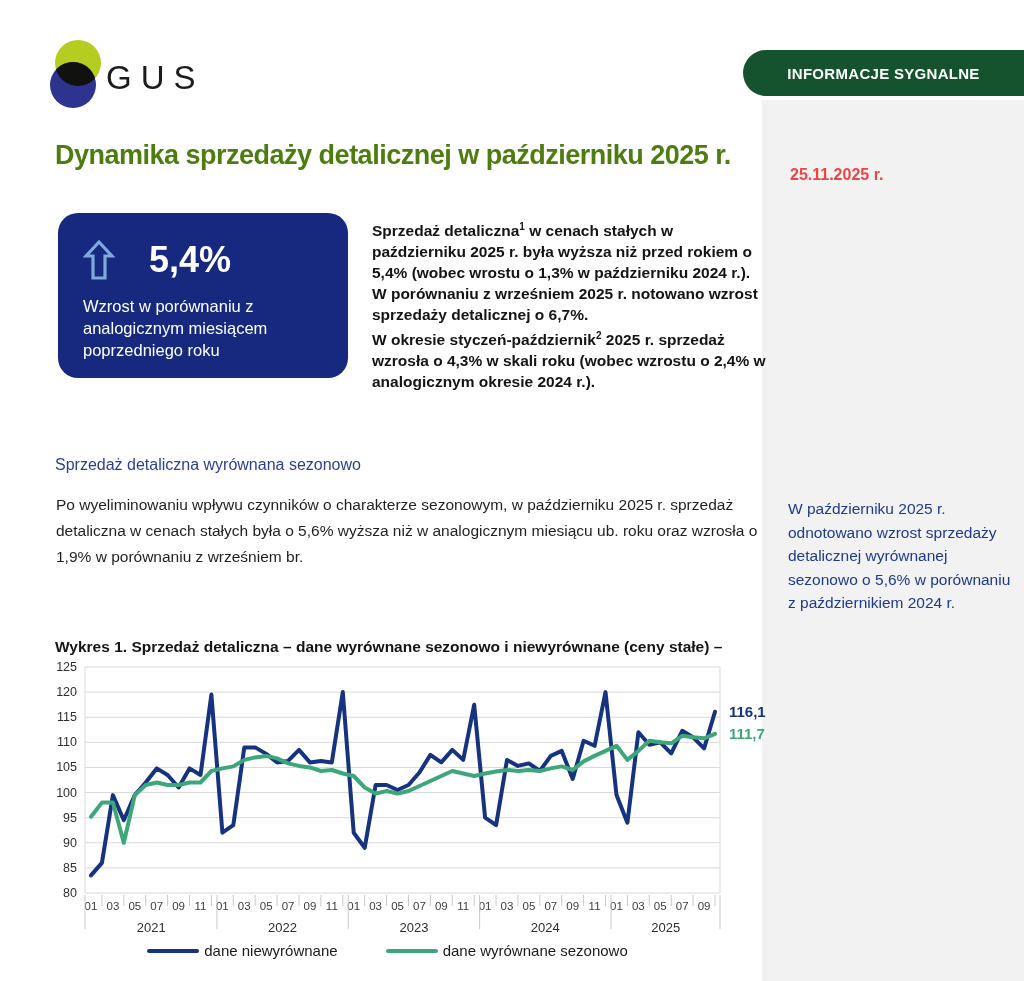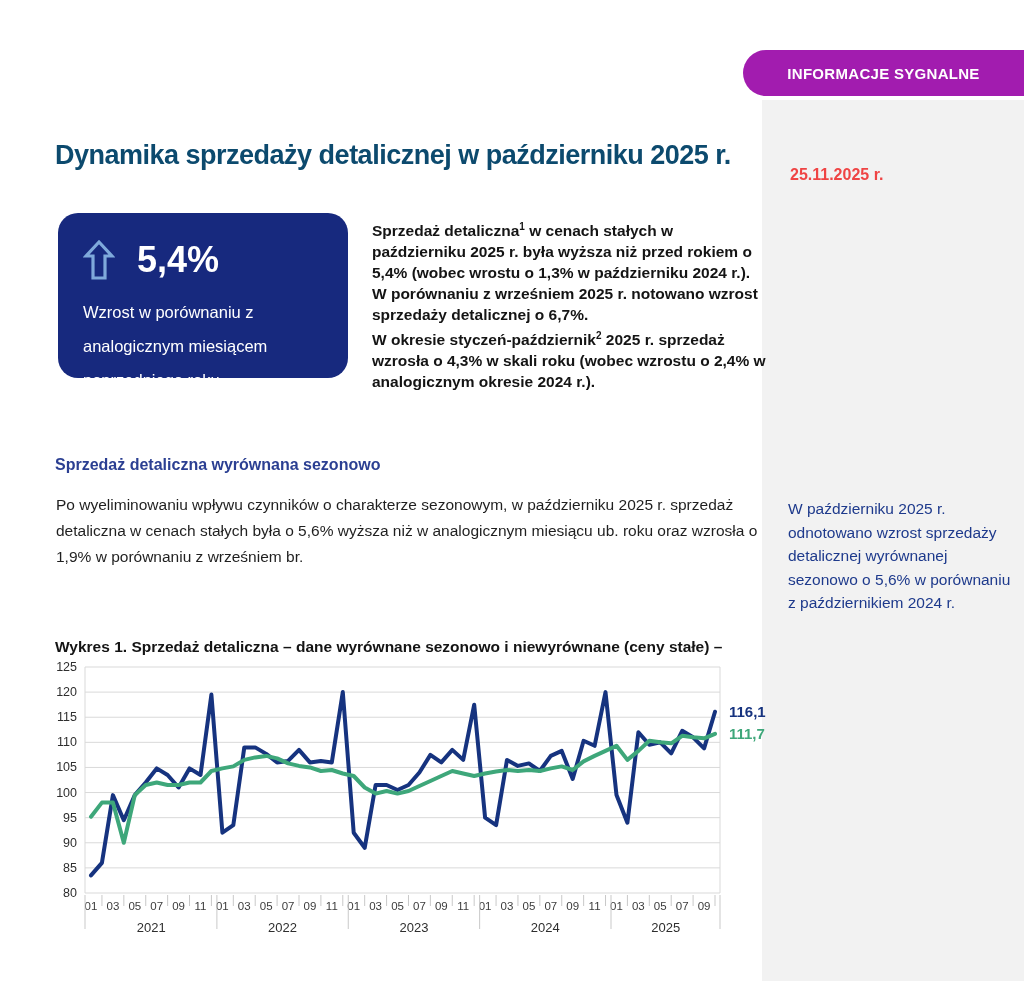--- a/index.html
+++ b/index.html
@@ -6,42 +6,42 @@
   html,body { background:#ffffff; }
   body { font-family: "Liberation Sans", sans-serif; }
   .page { position:relative; width:1024px; height:981px; background:#ffffff; overflow:hidden; }
 
   
   .side-panel { position:absolute; left:762px; top:100px; width:262px; height:881px; background:#f2f2f2; }
 
   
   .logo { position:absolute; left:48px; top:33px; }
   .badge { position:absolute; left:743px; top:50px; width:281px; height:46px;
-           background:#a21caf; border-radius:23px 0 0 23px;
+           background:#14532d; border-radius:23px 0 0 23px;
            display:flex; align-items:center; justify-content:center;
            color:#ffffff; font-weight:bold; font-size:15px; letter-spacing:0.3px; }
   .date { position:absolute; left:790px; top:166px; color:#ef4444; font-weight:bold; font-size:16px; }
 
   .main-title { position:absolute; left:55px; top:140px; width:710px;
-                font-size:27px; font-weight:800; color:#0c4a6e; letter-spacing:-0.5px; }
+                font-size:27px; font-weight:800; color:#4d7c0f; letter-spacing:-0.5px; }
 
   
   .stat-box { position:absolute; left:58px; top:213px; width:290px; height:165px;
               background:#17297E; border-radius:20px; color:#ffffff; }
   .stat-top { position:absolute; left:25px; top:26px; display:flex; align-items:center; }
-  .stat-value { font-size:36px; font-weight:bold; margin-left:22px; }
+  .stat-value { font-size:36px; font-weight:bold; margin-left:34px; }
   .stat-caption { position:absolute; left:25px; top:82px; width:245px;
-                  font-size:16.5px; line-height:34px; }
+                  font-size:16.5px; line-height:22px; }
 
   .intro { position:absolute; left:372px; top:216px; width:395px;
            font-size:15.5px; font-weight:bold; line-height:21px; color:#141414; }
   .intro sup { font-size:10px; }
 
   .section-heading { position:absolute; left:55px; top:456px;
-                     font-size:16px; font-weight:bold; color:#2B3F92; }
+                     font-size:16px; font-weight:normal; color:#2B3F92; }
   .section-body { position:absolute; left:56px; top:492px; width:707px;
                   font-size:15.5px; line-height:26px; color:#1f1f1f; }
 
   .side-note { position:absolute; left:788px; top:497px; width:224px;
                font-size:15.5px; line-height:23.5px; color:#1E3A8C; }
 
   .chart-caption { position:absolute; left:55px; top:590px; width:690px;
                    font-size:15.5px; font-weight:bold; line-height:25px; color:#141414;margin-top:44px; }
   .chart-caption .cap2 { padding-left:63px; }
 
@@ -57,20 +57,33 @@
   .legend-item { display:flex; align-items:center; font-size:15px; color:#1a1a1a; }
   .swatch { display:inline-block; width:52px; height:4px; border-radius:2px; margin-right:5px; }
 </style>
 </head>
 <body>
 
 <div class="page">
 
   <div class="side-panel"></div>
 
+  <div class="logo">
+    <svg width="160" height="85" viewBox="0 0 160 85">
+      <defs>
+          <clipPath id="limeclip">
+            <circle cx="30" cy="30" r="23"></circle>
+          </clipPath>
+        </defs>
+      <circle cx="30" cy="30" r="23" fill="#B5CC20"></circle>
+      <circle cx="25" cy="52" r="23" fill="#2C3490"></circle>
+      <circle cx="25" cy="52" r="23" fill="#111110" clip-path="url(#limeclip)"></circle>
+      <text x="58" y="56" font-size="33" font-weight="500" letter-spacing="9" fill="#1c1c1a">GUS</text>
+    </svg>
+  </div>
 
   <div class="badge">
     <span>INFORMACJE SYGNALNE</span>
   </div>
   <div class="date">25.11.2025 r.</div>
 
   <h1 class="main-title">Dynamika sprzedaży detalicznej w październiku 2025 r.</h1>
 
   <div class="stat-box">
     <div class="stat-top">
@@ -189,14 +202,24 @@
         <line x1="563" x2="563" y1="243" y2="277" stroke="#c9c9c9"></line>
         <line x1="37" x2="37" y1="243" y2="277" stroke="#c9c9c9"></line>
         <line x1="672" x2="672" y1="243" y2="277" stroke="#c9c9c9"></line>
         <polyline points="43.0,223.4 53.9,210.9 64.9,143.1 75.8,168.2 86.8,143.1 97.7,130.5 108.7,116.4 119.6,123.0 130.6,135.5 141.5,116.4 152.5,123.0 163.4,42.6 174.4,180.7 185.3,173.2 196.3,95.4 207.2,95.4 218.2,101.9 229.1,110.4 240.1,108.9 251.0,97.9 261.9,110.4 272.9,108.9 283.8,110.4 294.8,40.1 305.7,180.7 316.7,195.8 327.6,133.0 338.6,133.0 349.5,138.0 360.5,133.0 371.4,120.5 382.4,102.9 393.3,110.4 404.3,97.9 415.2,107.9 426.2,52.7 437.1,165.7 448.1,173.2 459.0,107.9 469.9,113.9 480.9,111.4 491.8,119.0 502.8,103.9 513.7,98.9 524.7,127.0 535.6,88.8 546.6,93.8 557.5,40.1 568.5,143.1 579.4,170.7 590.4,80.3 601.3,92.8 612.3,90.3 623.2,101.4 634.2,78.8 645.1,85.3 656.1,96.4 667.0,59.7" fill="none" stroke="#16337F" stroke-width="4" stroke-linejoin="round" stroke-linecap="round"></polyline>
         <polyline points="43.0,164.7 53.9,150.6 64.9,150.6 75.8,190.8 86.8,143.1 97.7,133.0 108.7,130.5 119.6,133.0 130.6,133.0 141.5,130.5 152.5,130.5 163.4,119.0 174.4,116.4 185.3,114.4 196.3,107.9 207.2,105.4 218.2,103.9 229.1,106.4 240.1,111.4 251.0,113.9 261.9,115.4 272.9,119.0 283.8,118.0 294.8,121.5 305.7,124.0 316.7,135.5 327.6,141.6 338.6,139.0 349.5,141.6 360.5,139.0 371.4,134.0 382.4,129.0 393.3,124.0 404.3,119.0 415.2,121.5 426.2,124.0 437.1,121.5 448.1,119.5 459.0,118.0 469.9,119.0 480.9,118.0 491.8,119.0 502.8,116.4 513.7,114.4 524.7,118.0 535.6,109.4 546.6,103.9 557.5,98.9 568.5,93.8 579.4,107.9 590.4,98.9 601.3,88.8 612.3,90.3 623.2,91.3 634.2,83.8 645.1,85.3 656.1,86.3 667.0,81.8" fill="none" stroke="#3EA77A" stroke-width="4" stroke-linejoin="round" stroke-linecap="round"></polyline>
         <text x="681" y="64.6977777777778" class="endlabel" fill="#16337F">116,1</text>
         <text x="681" y="86.79555555555554" class="endlabel" fill="#3EA77A">111,7</text>
       </svg>
   </div>
 
+  <div class="legend">
+    <div class="legend-item">
+      <span class="swatch" id="swatch-0" style="background: rgb(22, 51, 127);"></span>
+      <span>dane niewyrównane</span>
+    </div>
+    <div class="legend-item">
+      <span class="swatch" id="swatch-1" style="background: rgb(62, 167, 122);"></span>
+      <span>dane wyrównane sezonowo</span>
+    </div>
+  </div>
 
 </div>
 
 </body></html>

